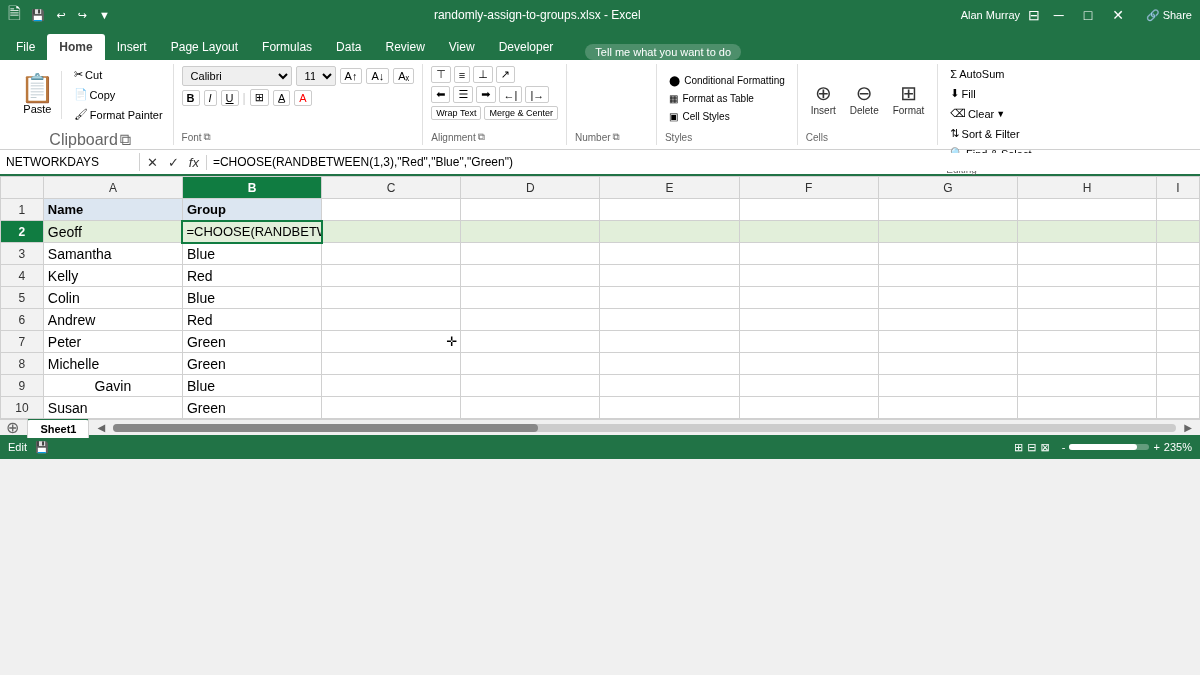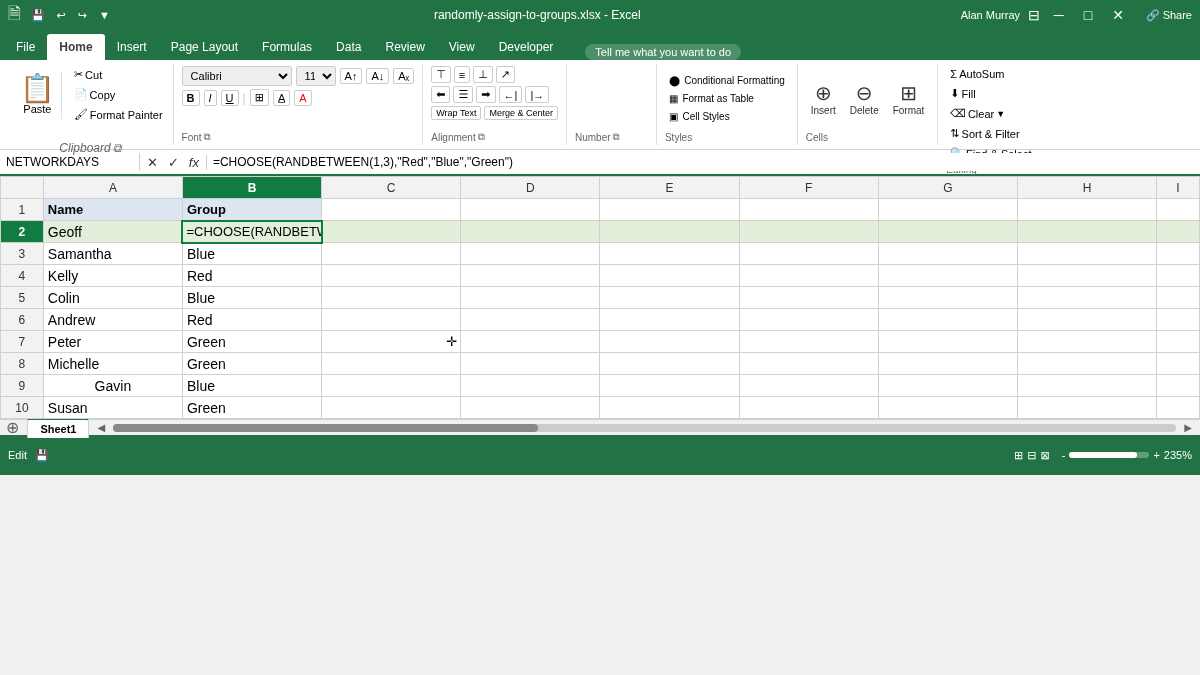--- a/index.html
+++ b/index.html
@@ -183,21 +183,21 @@
       border-bottom: none;
       font-size: 11px;
       cursor: pointer;
       border-radius: 3px 3px 0 0;
     }
     .sheet-tab.active { background: white; border-top: 2px solid #217346; font-weight: bold; }
     .add-sheet-btn { font-size: 16px; cursor: pointer; padding: 0 6px; color: #666; }
 
     
     .status-bar {
-      height: 40px;
+      height: 24px;
       background: #217346;
       display: flex;
       align-items: center;
       justify-content: space-between;
       padding: 0 8px;
       color: white;
       font-size: 11px;
     }
     .status-right { display: flex; align-items: center; gap: 12px; }
     .zoom-controls { display: flex; align-items: center; gap: 4px; }
@@ -287,21 +287,21 @@
         <div class="small-ribbon-btn">
           <span>📄</span>
           <span>Copy</span>
         </div>
         <div class="small-ribbon-btn">
           <span>🖌</span>
           <span>Format Painter</span>
         </div>
       </div>
     </div>
-    <div style="font-size:12px; color:#666; margin-top:18px; display:flex; align-items:center; gap:2px;font-style:italic;">
+    <div style="font-size:16px; color:#666; margin-top:8px; display:flex; align-items:center; gap:2px;">
       <span>Clipboard</span>
       <span style="cursor:pointer;">⧉</span>
     </div>
   </div>
 
   <div style="display:flex; flex-direction:column; padding:2px 8px; border-right:1px solid #e0e0e0;">
     <div style="display:flex; align-items:center; gap:4px; margin-bottom:3px;">
       <select class="font-selector">
         <option>Calibri</option>
       </select>

